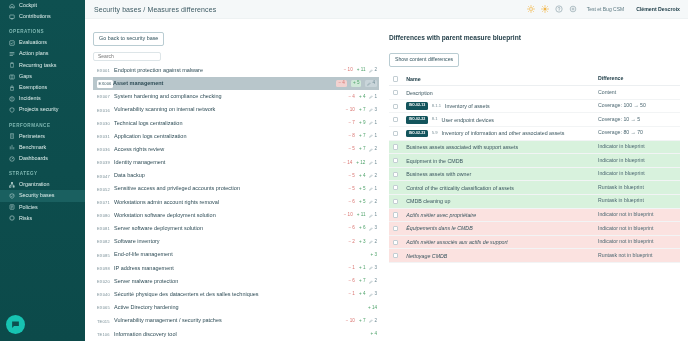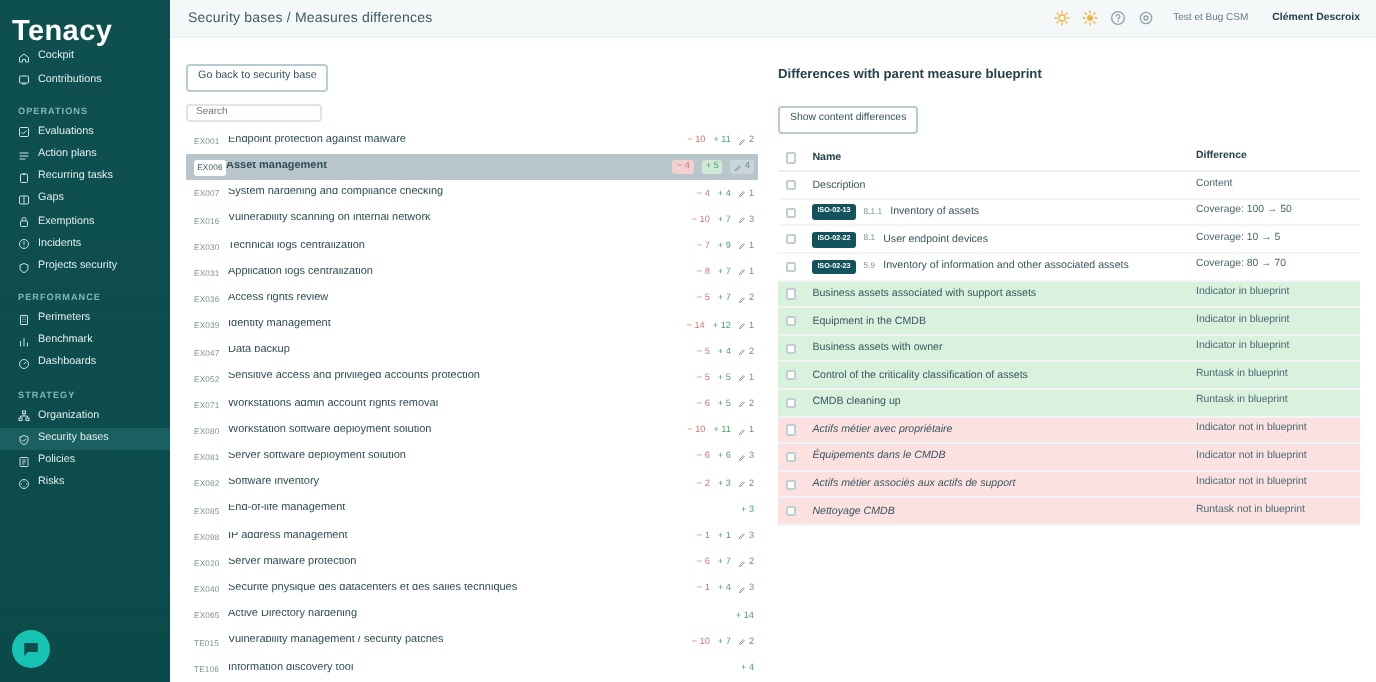--- a/index.html
+++ b/index.html
@@ -142,21 +142,20 @@
     white-space: nowrap;
   }
   .iso-ref { font-size: 4.2px; color: #7b9199; }
 </style>
 </head>
 <body>
 
 <div class="app">
 
   <nav class="sidebar">
-    <div class="logo">Tenacy</div>
     <div id="nav-host">
         <div class="nav-item">
           <span class="nav-ico">
             <svg viewBox="0 0 24 24">
               <path d="M3 11l9-7 9 7v9h-6v-5H9v5H3z" fill="none" stroke="#dff0ee" stroke-width="2"></path>
             </svg>
           </span>
           <span>Cockpit</span>
         </div>
         <div class="nav-item">

